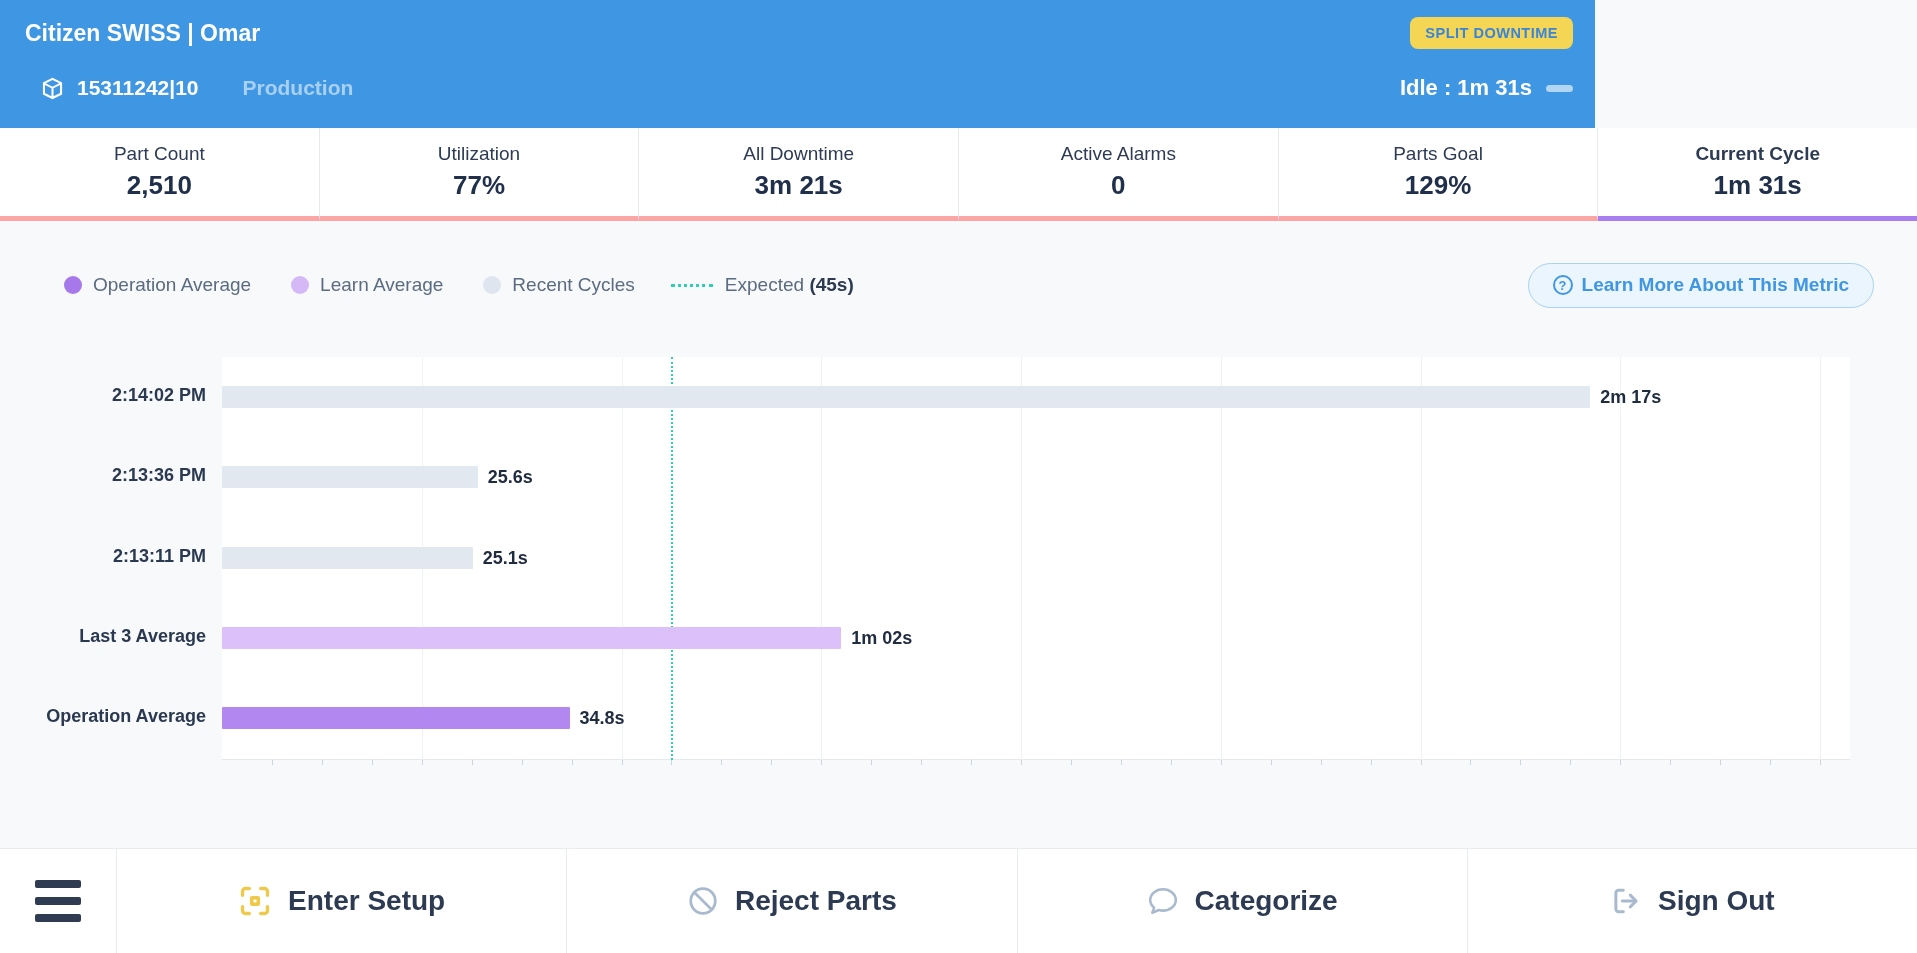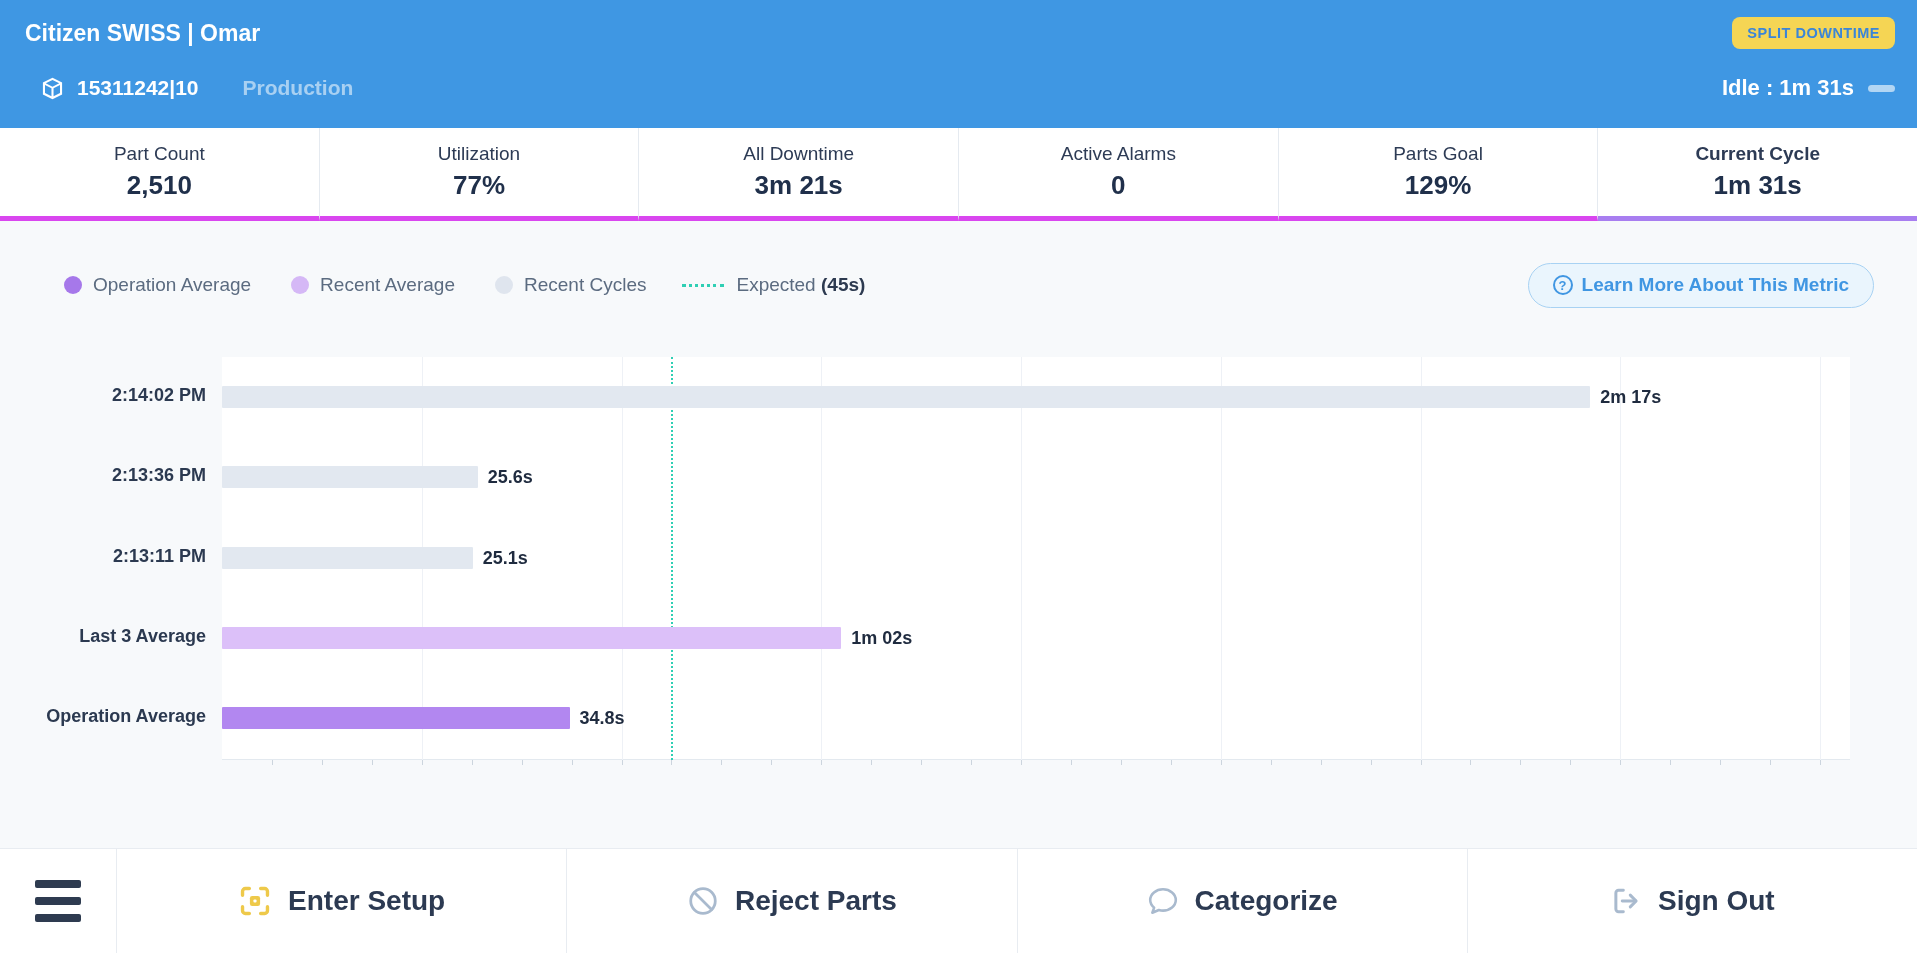--- a/index.html
+++ b/index.html
@@ -6,37 +6,37 @@
   html,body { width:1917px; height:953px; }
   body {
     font-family:"Liberation Sans", sans-serif;
     background:#f7f9fb;
     position:relative;
     overflow:hidden;
     color:#2d3b55;
   }
 
   
-  .app-header { position:absolute; top:0; left:0; width:1917px; height:128px; background:#3f97e3; }
+  .app-header { position:absolute; top:0; left:0; width:1595px; height:128px; background:#3f97e3; }
   .hdr-row1 { position:absolute; top:8px; left:25px; right:22px; height:50px; display:flex; align-items:center; justify-content:space-between; }
   .hdr-row2 { position:absolute; top:60px; left:40px; right:22px; height:56px; display:flex; align-items:center; justify-content:space-between; }
   .hdr-title { color:#ffffff; font-size:23px; font-weight:bold; }
   .hdr-right1 { display:flex; align-items:center; gap:18px; }
   .operator-status { color:#f6d44f; font-size:23px; font-weight:bold; }
   .split-btn { background:#f5d554; color:#3a85d8; border:none; font-family:inherit; font-size:14.5px; font-weight:bold; letter-spacing:.5px; padding:8px 15px; border-radius:8px; cursor:pointer; }
   .job-group { display:flex; align-items:center; gap:12px; }
   .job-number { color:#ffffff; font-size:21px; font-weight:bold; }
   .job-mode { color:rgba(255,255,255,.55); font-size:21px; font-weight:bold; margin-left:32px; }
   .idle-group { display:flex; align-items:center; gap:14px; }
   .idle-label { color:#ffffff; font-size:22px; font-weight:bold; }
   .idle-dash { width:27px; height:7px; border-radius:4px; background:#b2d6f4; }
 
   
   .metrics-row { position:absolute; top:128px; left:0; width:1917px; height:93px; display:flex; background:#ffffff; }
-  .metric-cell { flex:1; display:flex; flex-direction:column; align-items:center; justify-content:center; gap:5px; border-right:1px solid #e5eaf0; border-bottom:5px solid #d946ef; cursor:pointer; }
+  .metric-cell { flex:1; display:flex; flex-direction:column; align-items:center; justify-content:center; gap:5px; border-right:1px solid #e5eaf0; border-bottom:5px solid #fca5a5; cursor:pointer; }
   .metric-cell:last-child { border-right:none; }
   .metric-label { font-size:19px; color:#2d3b55; }
   .metric-value { font-size:26px; font-weight:bold; color:#20304b; }
   .metric-cell.active .metric-label { font-weight:bold; }
 
   
   .legend-row { position:absolute; top:262px; left:64px; right:43px; height:46px; display:flex; align-items:center; }
   .legend-items { display:flex; align-items:center; gap:40px; }
   .legend-item { display:flex; align-items:center; gap:11px; }
   .legend-dot { width:18px; height:18px; border-radius:50%; }
@@ -122,21 +122,21 @@
   </div>
 
 <div class="legend-row">
   <div class="legend-items" id="legend-items">
       <div class="legend-item">
         <div class="legend-dot" style="background: rgb(166, 120, 234);"></div>
         <div class="legend-text">Operation Average</div>
       </div>
       <div class="legend-item">
         <div class="legend-dot" style="background: rgb(213, 184, 246);"></div>
-        <div class="legend-text">Recent Average</div>
+        <div class="legend-text">Learn Average</div>
       </div>
       <div class="legend-item">
         <div class="legend-dot" style="background: rgb(223, 229, 238);"></div>
         <div class="legend-text">Recent Cycles</div>
       </div>
     </div>
   <div class="legend-expected">
     <span class="legend-dotted" id="expected-swatch" style="border-top-color: rgb(47, 207, 180);"></span>
     <span class="legend-expected-text"><span>Expected</span>&nbsp;<b>(45s)</b></span>
   </div>

